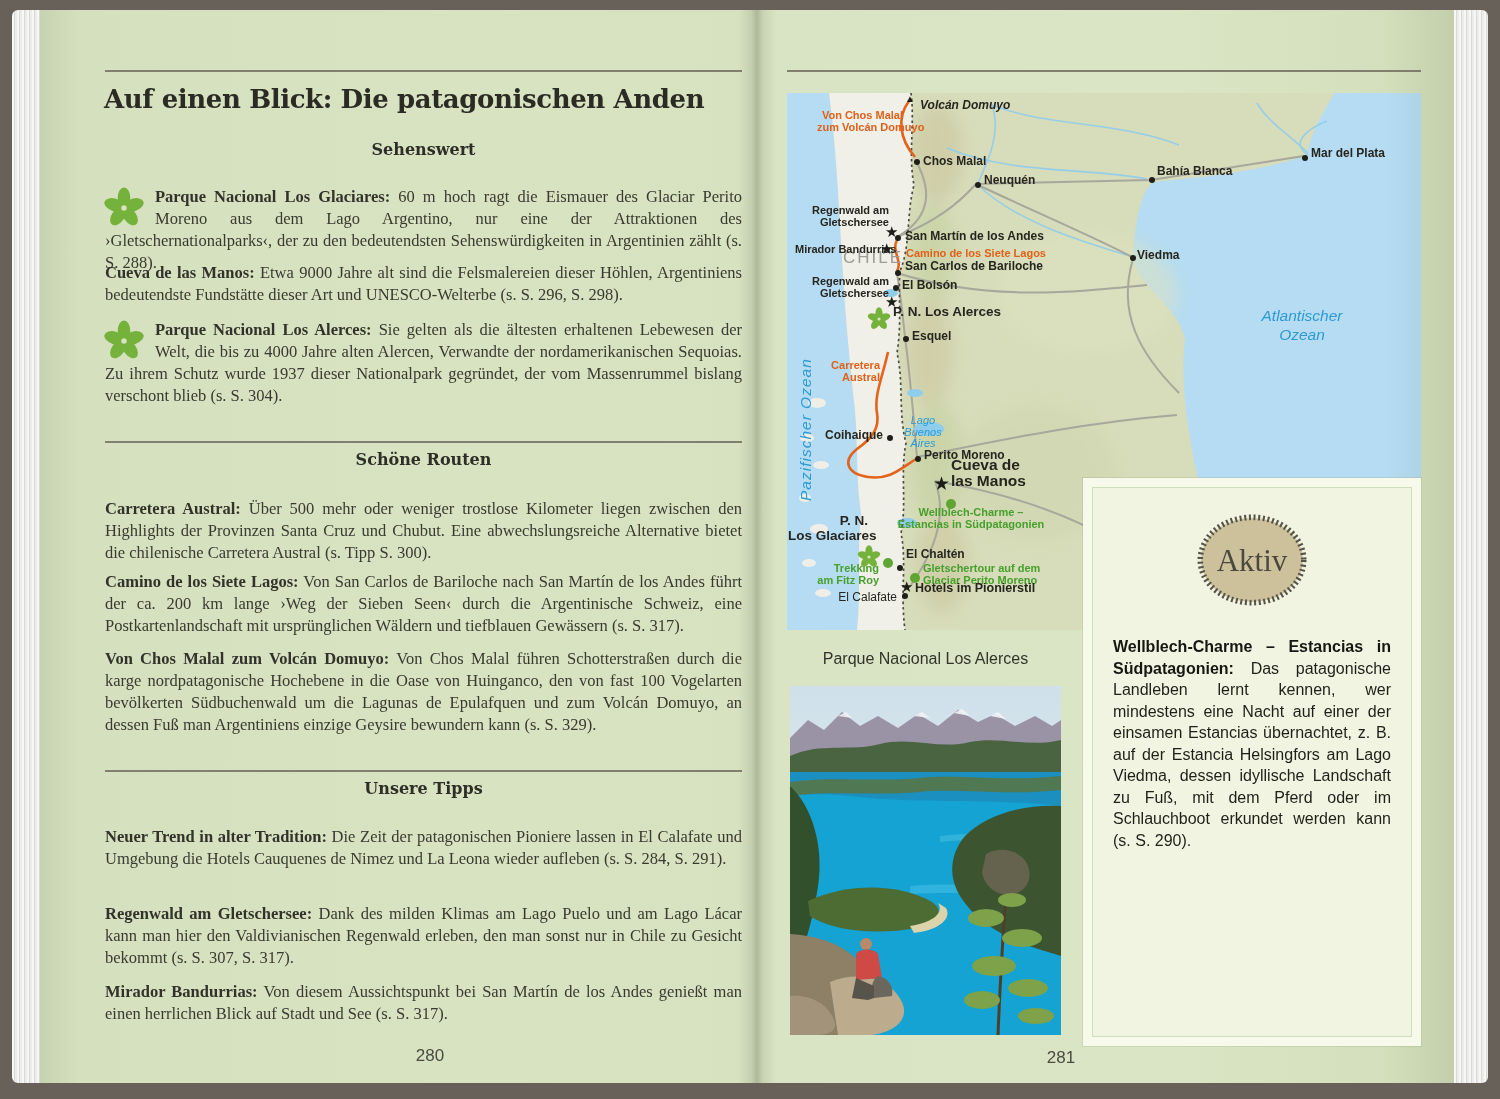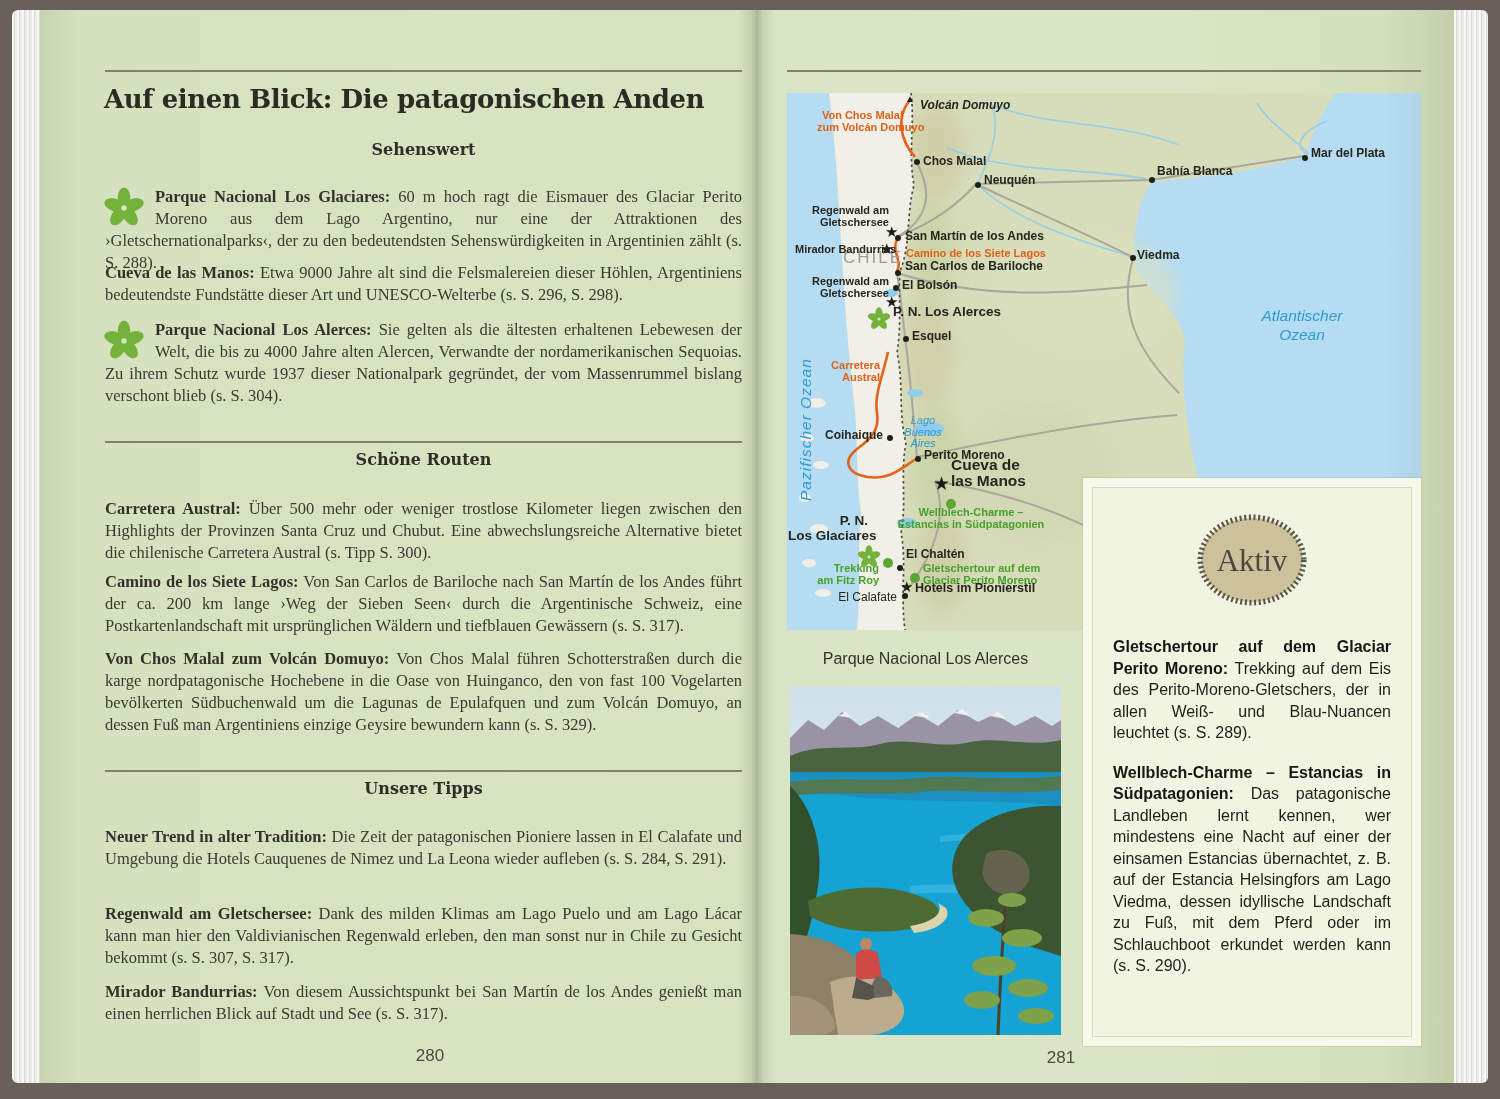--- a/index.html
+++ b/index.html
@@ -355,21 +355,20 @@
 
 <div class="aktiv">
   <div class="aktiv-in">
     <div class="badge-wrap">
       <svg width="118" height="100" viewBox="0 0 118 100">
         <ellipse cx="59" cy="50" rx="51" ry="42" fill="#cdc19b" stroke="#56534a" stroke-width="7" stroke-dasharray="2 2.6"></ellipse>
         <ellipse cx="59" cy="50" rx="49" ry="40" fill="#cdc19b"></ellipse>
         <text x="59" y="61" text-anchor="middle" font-family="Liberation Serif, serif" font-size="31" fill="#4b4840">Aktiv</text>
       </svg>
     </div>
-    <p class="atext"><b>Gletschertour auf dem Glaciar Perito Moreno:</b> <span>Trekking auf dem Eis des Perito-Moreno-Gletschers, der in allen Weiß- und Blau-Nuancen leuchtet (s. S. 289).</span></p>
     <p class="atext"><b>Wellblech-Charme – Estancias in Südpatagonien:</b> <span>Das patagonische Landleben lernt kennen, wer mindestens eine Nacht auf einer der einsamen Estancias übernachtet, z. B. auf der Estancia Helsingfors am Lago Viedma, dessen idyllische Landschaft zu Fuß, mit dem Pferd oder im Schlauchboot erkundet werden kann (s. S. 290).</span></p>
   </div>
 </div>
 
 <div class="pagenum" style="left:1011px;top:1048px;">281</div>
 
 <div class="gutter"></div>
 <div class="shade-r"></div>
 <div class="shade-l"></div>
 

